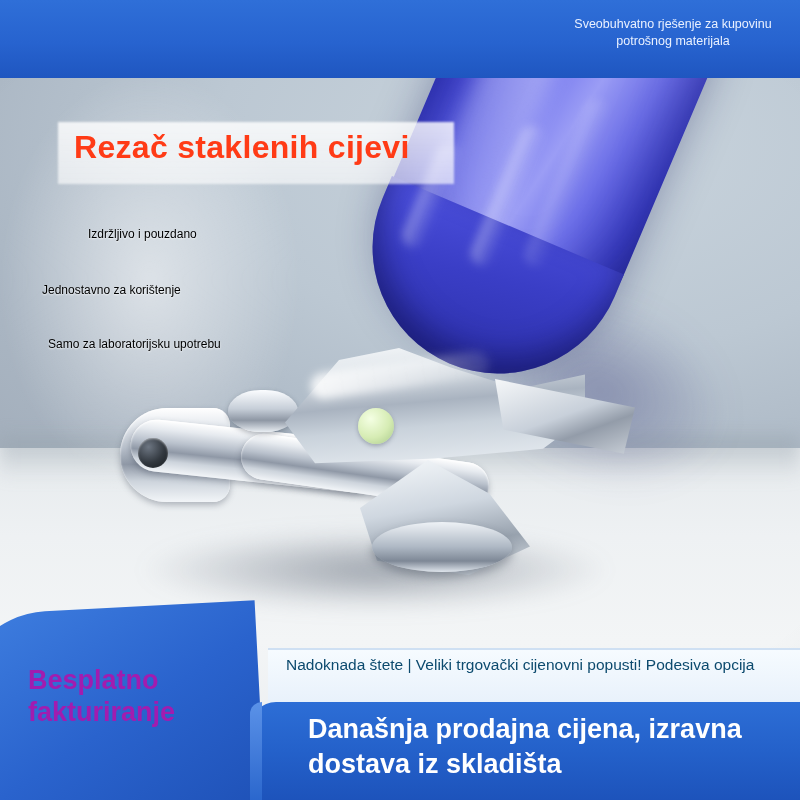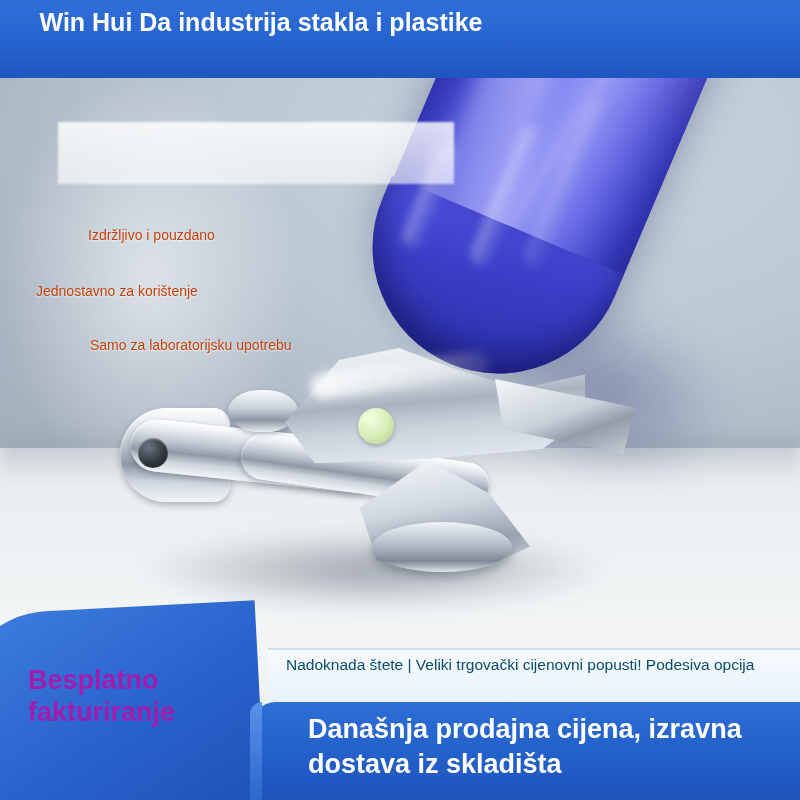--- a/index.html
+++ b/index.html
@@ -165,26 +165,26 @@
     background:linear-gradient(180deg,rgba(255,255,255,.82),rgba(255,255,255,.62));
     filter:blur(1px);
   }
   .headline{
     position:absolute;left:74px;top:129px;width:380px;
     color:#ff3b16;font-size:32px;font-weight:bold;letter-spacing:.3px;
   }
 
   
   .bullet{
-    position:absolute;color:#c2410c;font-size:14px;
+    position:absolute;color:#000000;font-size:12px;
     text-shadow:0 1px 2px rgba(255,255,255,.85);
   }
   .b1{left:88px;top:227px;}
-  .b2{left:36px;top:283px;}
-  .b3{left:48px;top:337px;margin-left:42px;}
+  .b2{left:42px;top:283px;}
+  .b3{left:48px;top:337px;}
 
   
   .blob{
     position:absolute;left:-40px;top:608px;width:300px;height:200px;
     background:linear-gradient(150deg,#3f7fe0 0%,#2a63cd 55%,#1f52b8 100%);
     border-radius:90px 0 0 0;
     transform:rotate(-3deg);
   }
   .blob-label{
     position:absolute;left:28px;top:664px;width:240px;
@@ -248,23 +248,24 @@
     <div class="knob"></div>
     <div class="blade"></div>
     <div class="blade-hi"></div>
     <div class="tip-wedge"></div>
     <div class="foot"></div>
     <div class="foot-disc"></div>
     <div class="green-dot"></div>
   </div>
 
   <div class="top-band"></div>
-  <div class="brand">Win Hui Da industrija stakla i plastike</div>
+  <div class="top-right">Sveobuhvatno rješenje za kupovinu potrošnog materijala</div>
 
   <div class="plate"></div>
+  <div class="headline">Rezač staklenih cijevi</div>
 
   <div class="bullet b1">Izdržljivo i pouzdano</div>
   <div class="bullet b2">Jednostavno za korištenje</div>
   <div class="bullet b3">Samo za laboratorijsku upotrebu</div>
 
   <div class="blob"></div>
   <div class="blob-label">Besplatno fakturiranje</div>
 
   <div class="red-strip"></div>
   <div class="red-text">Nadoknada štete | Veliki trgovački cijenovni popusti! Podesiva opcija</div>

